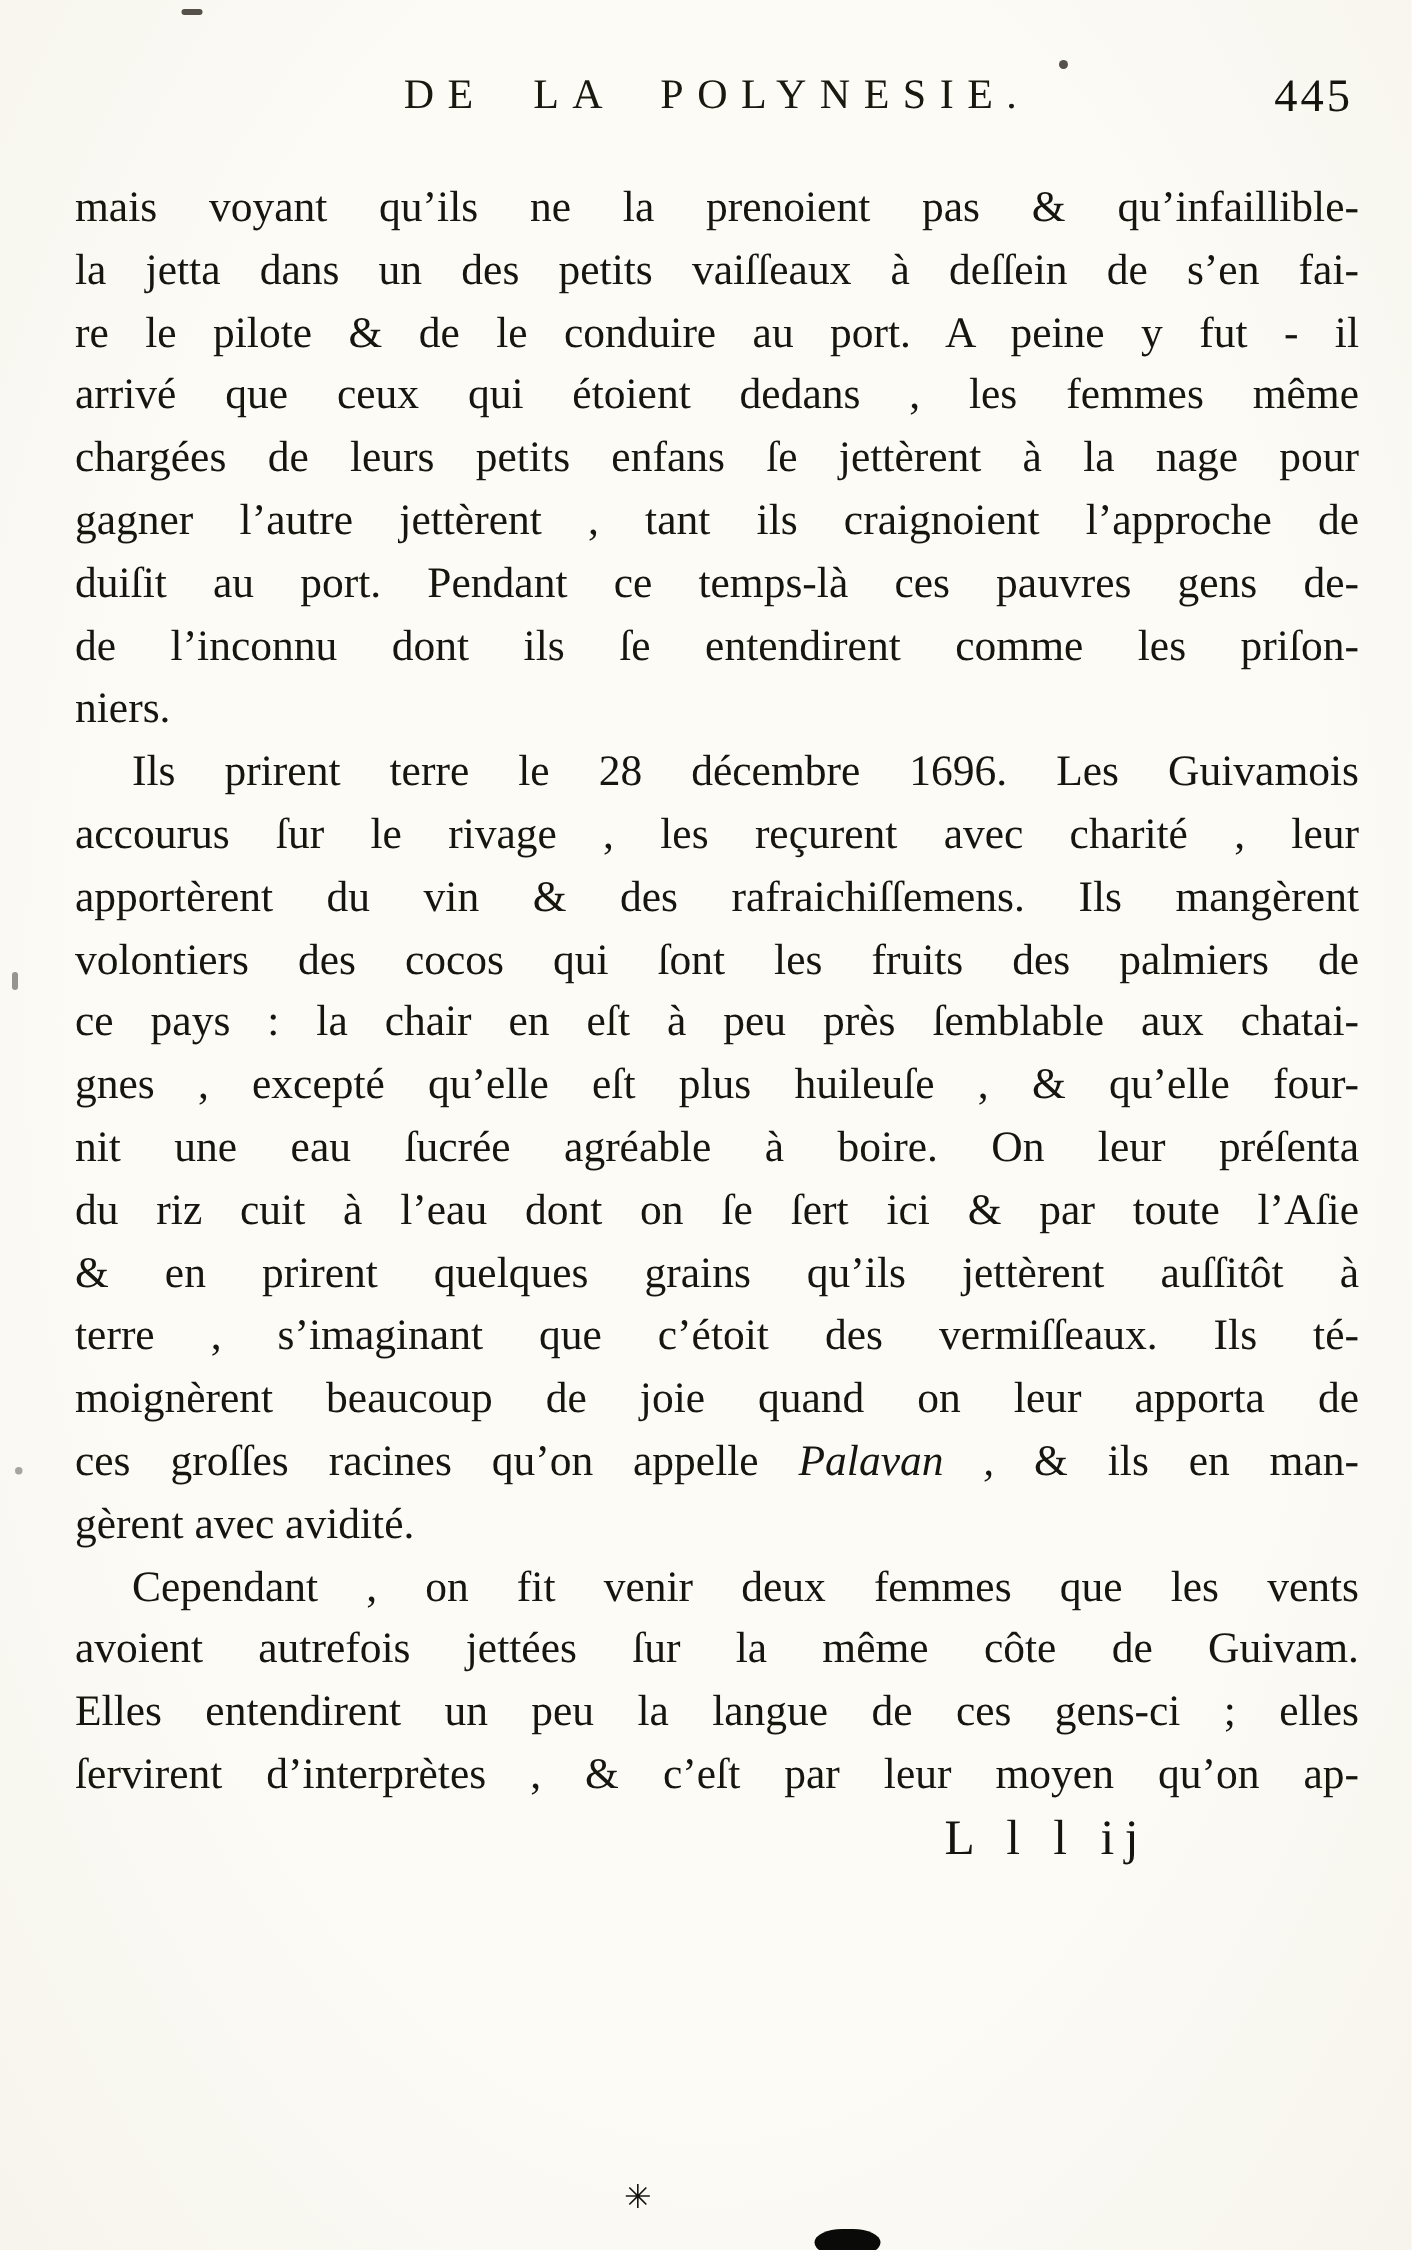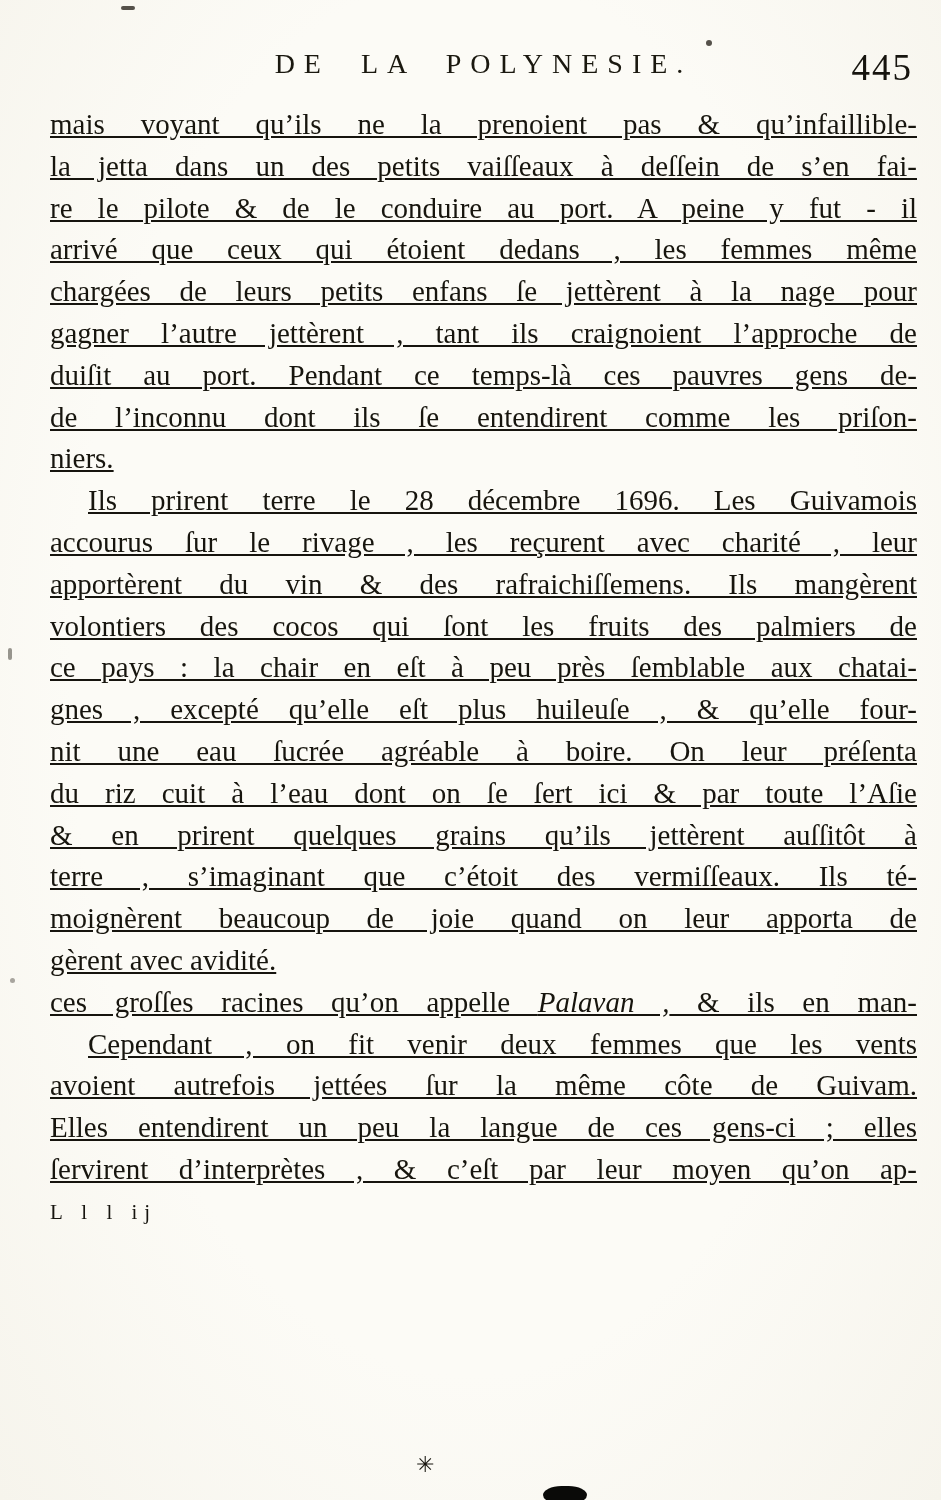--- a/index.html
+++ b/index.html
@@ -8,62 +8,63 @@
     height: 1500px;
     background: #fbfaf4;
     position: relative;
     overflow: hidden;
     font-family: "Liberation Serif", "DejaVu Serif", serif;
     color: #16140e;
   }
   .page {
     position: absolute;
     inset: 0;
-    padding: 42px 24px 0 50px;
+    padding: 42px 35px 0 50px;
     box-sizing: border-box;
     background: radial-gradient(ellipse at 50% 45%, #fcfbf6 60%, #f6f4ec 100%);
   }
   .header {
     position: relative;
     height: 58px;
   }
   .title {
     text-align: center;
     font-size: 28px;
     letter-spacing: 9px;
     word-spacing: 15px;
     padding-top: 6px;
     color: #1a180f;
   }
   .page-number {
     position: absolute;
     right: 4px;
     top: 4px;
-    font-size: 37px;
+    font-size: 31px;
     letter-spacing: 2px;
   }
-  .body-text { margin-top: 4px; text-decoration: underline; }
+  .body-text { margin-top: 18px; }
   .paragraph { margin: 0; }
   .line {
     font-size: 29px;
     line-height: 41.8px;
     text-align: justify;
     text-align-last: justify;
     -moz-text-align-last: justify;
     color: #17150e;
   }
   .line.last {
     text-align-last: left;
     -moz-text-align-last: left;
   }
   .line.indent { padding-left: 38px; }
   .italic { font-style: italic; }
   .signature {
+    text-align: right;
     padding-right: 140px;
-    font-size: 21px;
+    font-size: 33px;
     letter-spacing: 7px;
     line-height: 42px;
   }
   .ornament {
     position: absolute;
     left: 416px;
     top: 1452px;
     font-size: 22px;
     color: #14120c;
   }
@@ -112,22 +113,22 @@
         <div class="line"><span>accourus ſur le rivage , les reçurent avec charité , leur</span></div>
         <div class="line"><span>apportèrent du vin &amp; des rafraichiſſemens. Ils mangèrent</span></div>
         <div class="line"><span>volontiers des cocos qui ſont les fruits des palmiers de</span></div>
         <div class="line"><span>ce pays : la chair en eſt à peu près ſemblable aux chatai-</span></div>
         <div class="line"><span>gnes , excepté qu’elle eſt plus huileuſe , &amp; qu’elle four-</span></div>
         <div class="line"><span>nit une eau ſucrée agréable à boire. On leur préſenta</span></div>
         <div class="line"><span>du riz cuit à l’eau dont on ſe ſert ici &amp; par toute l’Aſie</span></div>
         <div class="line"><span>&amp; en prirent quelques grains qu’ils jettèrent auſſitôt à</span></div>
         <div class="line"><span>terre , s’imaginant que c’étoit des vermiſſeaux.  Ils té-</span></div>
         <div class="line"><span>moignèrent beaucoup de joie quand on leur apporta de</span></div>
+        <div class="line"><span>ces groſſes racines qu’on appelle </span><span class="italic">Palavan ,</span><span> &amp; ils en man-</span></div>
         <div class="line last"><span>gèrent avec avidité.</span></div>
-        <div class="line"><span>ces groſſes racines qu’on appelle </span><span class="italic">Palavan ,</span><span> &amp; ils en man-</span></div>
       </div>
       <div class="paragraph">
         <div class="line indent"><span>Cependant , on fit venir deux femmes que les vents</span></div>
         <div class="line"><span>avoient autrefois jettées ſur la même côte de Guivam.</span></div>
         <div class="line"><span>Elles entendirent un peu la langue de ces gens-ci ; elles</span></div>
         <div class="line"><span>ſervirent d’interprètes , &amp; c’eſt par leur moyen qu’on ap-</span></div>
       </div>
     </div>
 
   <div class="signature">L l l ij</div>

